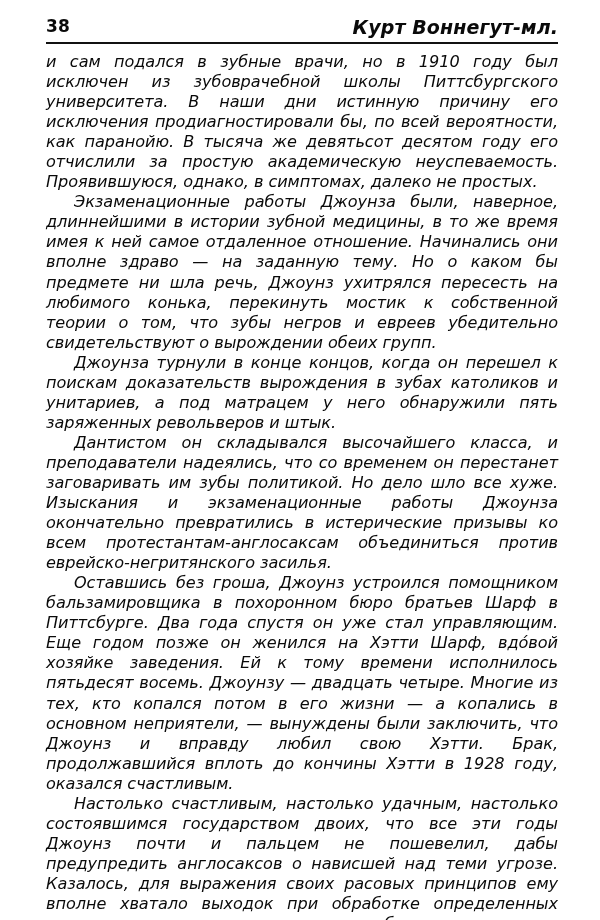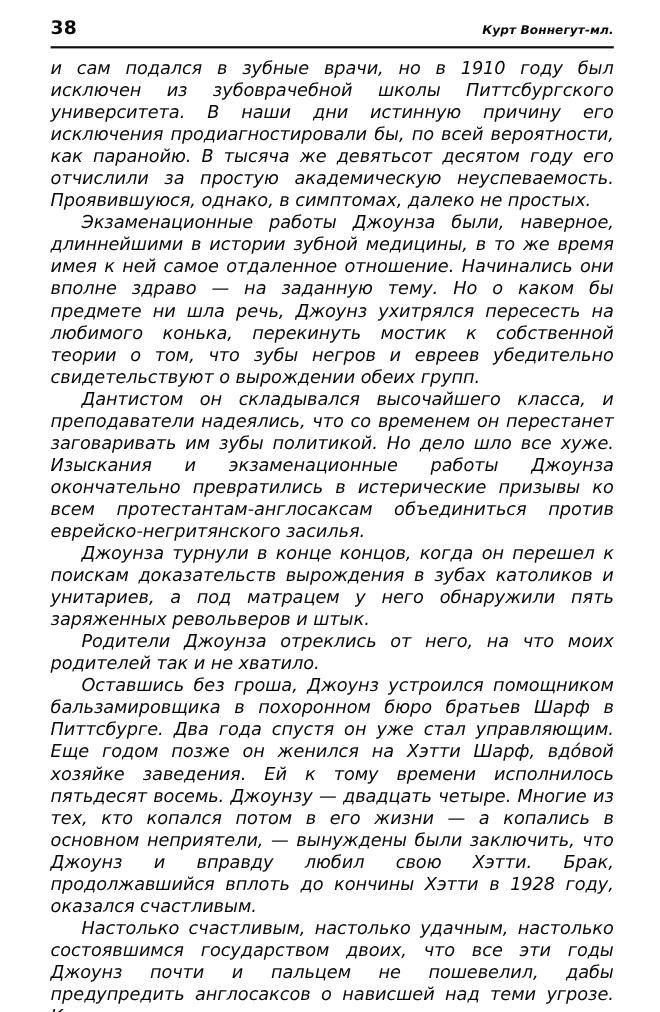--- a/index.html
+++ b/index.html
@@ -40,21 +40,21 @@
     line-height: 20px;
   }
 
   .author-line {
     position: absolute;
     right: 0;
     top: 3px;
     font-family: "DejaVu Sans", "Liberation Sans", sans-serif;
     font-weight: bold;
     font-style: italic;
-    font-size: 11px;
+    font-size: 19px;
     letter-spacing: 0.1px;
     line-height: 17px;
     white-space: nowrap;
   }
 
   .head-rule {
     position: absolute;
     left: 46px;
     top: 42px;
     width: 512px;
@@ -96,20 +96,19 @@
   <div class="running-head">
     <span class="folio">38</span>
     <span class="author-line">Курт Воннегут-мл.</span>
   </div>
 
   <div class="head-rule"></div>
 
   <div class="text-block">
     <p class="para cont">и сам подался в зубные врачи, но в 1910 году был исключен из зубоврачебной школы Питтсбургского университета. В наши дни истинную причину его исключения продиагностировали бы, по всей вероятности, как паранойю. В тысяча же девятьсот десятом году его отчислили за простую академическую неуспеваемость. Проявившуюся, однако, в симптомах, далеко не простых.</p>
     <p class="para">Экзаменационные работы Джоунза были, наверное, длиннейшими в истории зубной медицины, в то же время имея к ней самое отдаленное отношение. Начинались они вполне здраво — на заданную тему. Но о каком бы предмете ни шла речь, Джоунз ухитрялся пересесть на любимого конька, перекинуть мостик к собственной теории о том, что зубы негров и евреев убедительно свидетельствуют о вырождении обеих групп.</p>
+    <p class="para">Джоунза турнули в конце концов, когда он перешел к поискам доказательств вырождения в зубах католиков и унитариев, а под матрацем у него обнаружили пять заряженных револьверов и штык.</p>
     <p class="para">Дантистом он складывался высочайшего класса, и преподаватели надеялись, что со временем он перестанет заговаривать им зубы политикой. Но дело шло все хуже. Изыскания и экзаменационные работы Джоунза окончательно превратились в истерические призывы ко всем протестантам-англосаксам объединиться против еврейско-негритянского засилья.</p>
-    <p class="para">Джоунза турнули в конце концов, когда он перешел к поискам доказательств вырождения в зубах католиков и унитариев, а под матрацем у него обнаружили пять заряженных револьверов и штык.</p>
-    <p class="para">Родители Джоунза отреклись от него, на что моих родителей так и не хватило.</p>
     <p class="para">Оставшись без гроша, Джоунз устроился помощником бальзамировщика в похоронном бюро братьев Шарф в Питтсбурге. Два года спустя он уже стал управляющим. Еще годом позже он женился на Хэтти Шарф, вдо́вой хозяйке заведения. Ей к тому времени исполнилось пятьдесят восемь. Джоунзу — двадцать четыре. Многие из тех, кто копался потом в его жизни — а копались в основном неприятели, — вынуждены были заключить, что Джоунз и вправду любил свою Хэтти. Брак, продолжавшийся вплоть до кончины Хэтти в 1928 году, оказался счастливым.</p>
     <p class="para">Настолько счастливым, настолько удачным, настолько состоявшимся государством двоих, что все эти годы Джоунз почти и пальцем не пошевелил, дабы предупредить англосаксов о нависшей над теми угрозе. Казалось, для выражения своих расовых принципов ему вполне хватало выходок при обработке определенных трупов, которые и в самых либеральных моргах показались бы делом вполне привычным и людям этой профессии свойственным. Времечко же выпало Джоунзу золотое не только в любви и в деньгах, но и в творчестве. В сотрудничестве с химиком доктором Ломаром Хорти Джоунз разработал рецептуры ″Виверина″, бальзами-</p>
   </div>
 
 </div>
 
 </body></html>

